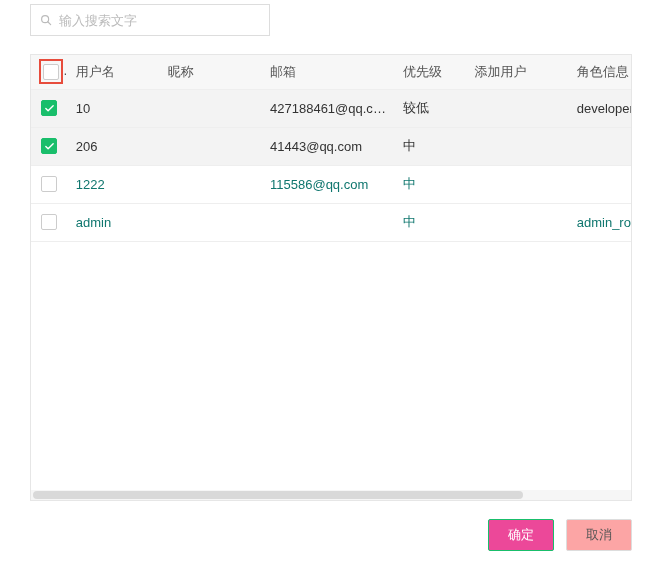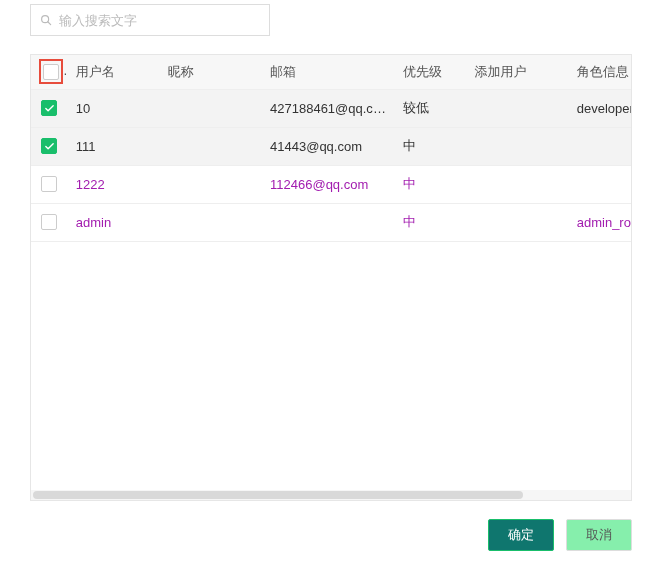--- a/index.html
+++ b/index.html
@@ -99,21 +99,21 @@
       justify-content: center;
       cursor: pointer;
       vertical-align: middle;
     }
     .checkbox.checked {
       background: #19be6b;
       border-color: #19be6b;
     }
     .checkbox.checked svg { width: 11px; height: 11px; color: #fff; }
     tbody tr.selected { background: #f3f3f3; }
-    tbody tr:not(.selected) td { color: #a21caf; }
+    tbody tr:not(.selected) td { color: #0f766e; }
     .scrollbar-x {
       height: 10px;
       background: #f6f6f6;
       position: relative;
       margin-top: 2px;
     }
     .scrollbar-x .thumb {
       position: absolute;
       left: 2px; top: 1px;
       height: 8px;
@@ -132,26 +132,26 @@
       height: 32px;
       padding: 0 14px;
       font-size: 13px;
       border-radius: 2px;
       cursor: pointer;
       display: inline-flex;
       align-items: center;
       justify-content: center;
     }
     .btn-primary {
-      background: #0f766e;
+      background: #ec4899;
       color: #fff;
       border: 1px solid #19be6b;
     }
     .btn-default {
-      background: #86efac;
+      background: #fca5a5;
       color: #555;
       border: 1px solid #ddd;
     }
   </style>
 </head>
 <body>
 
 <div class="dialog">
 
 
@@ -196,32 +196,32 @@
                 <td class="col-priority">较低</td>
                 <td class="col-group"></td>
                 <td class="col-role">developer_ro</td>
               </tr>
               <tr class="selected">
                 <td class="col-check"><span class="checkbox checked">
                     <svg viewBox="0 0 24 24">
                       <path d="M4 12l5 5L20 6" stroke="currentColor" stroke-width="3" fill="none" stroke-linecap="round" stroke-linejoin="round"></path>
                     </svg>
                   </span></td>
-                <td class="col-username">111</td>
+                <td class="col-username">206</td>
                 <td class="col-nickname"></td>
                 <td class="col-email">41443@qq.com</td>
                 <td class="col-priority">中</td>
                 <td class="col-group"></td>
                 <td class="col-role"></td>
               </tr>
               <tr>
                 <td class="col-check"><span class="checkbox"></span></td>
                 <td class="col-username">1222</td>
                 <td class="col-nickname"></td>
-                <td class="col-email">112466@qq.com</td>
+                <td class="col-email">115586@qq.com</td>
                 <td class="col-priority">中</td>
                 <td class="col-group"></td>
                 <td class="col-role"></td>
               </tr>
               <tr>
                 <td class="col-check"><span class="checkbox"></span></td>
                 <td class="col-username">admin</td>
                 <td class="col-nickname"></td>
                 <td class="col-email"></td>
                 <td class="col-priority">中</td>

